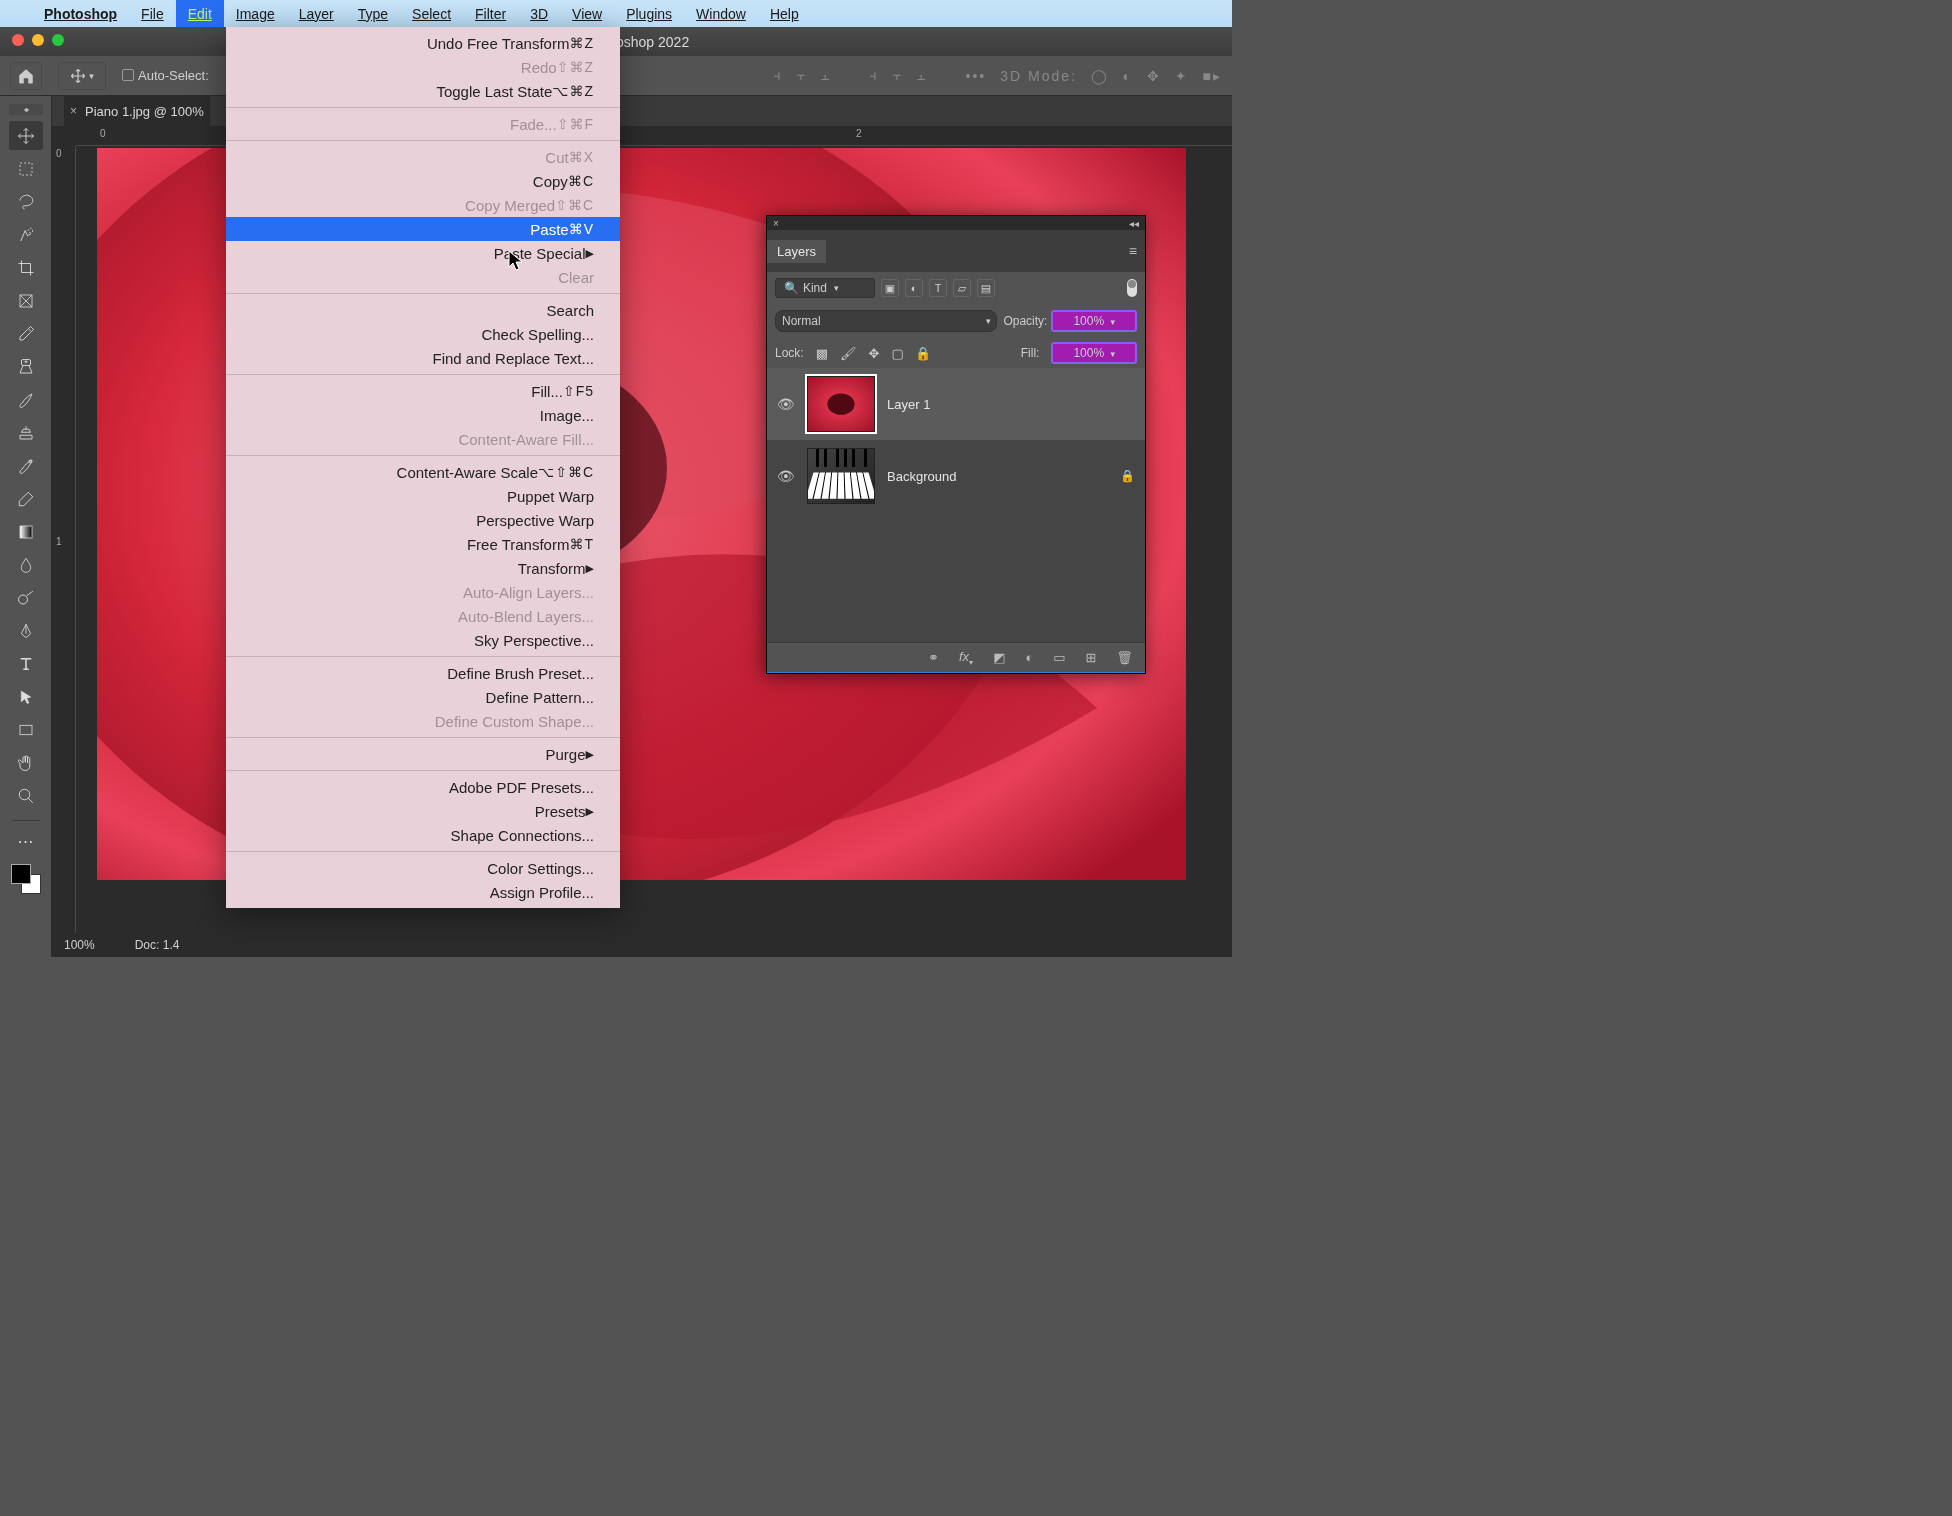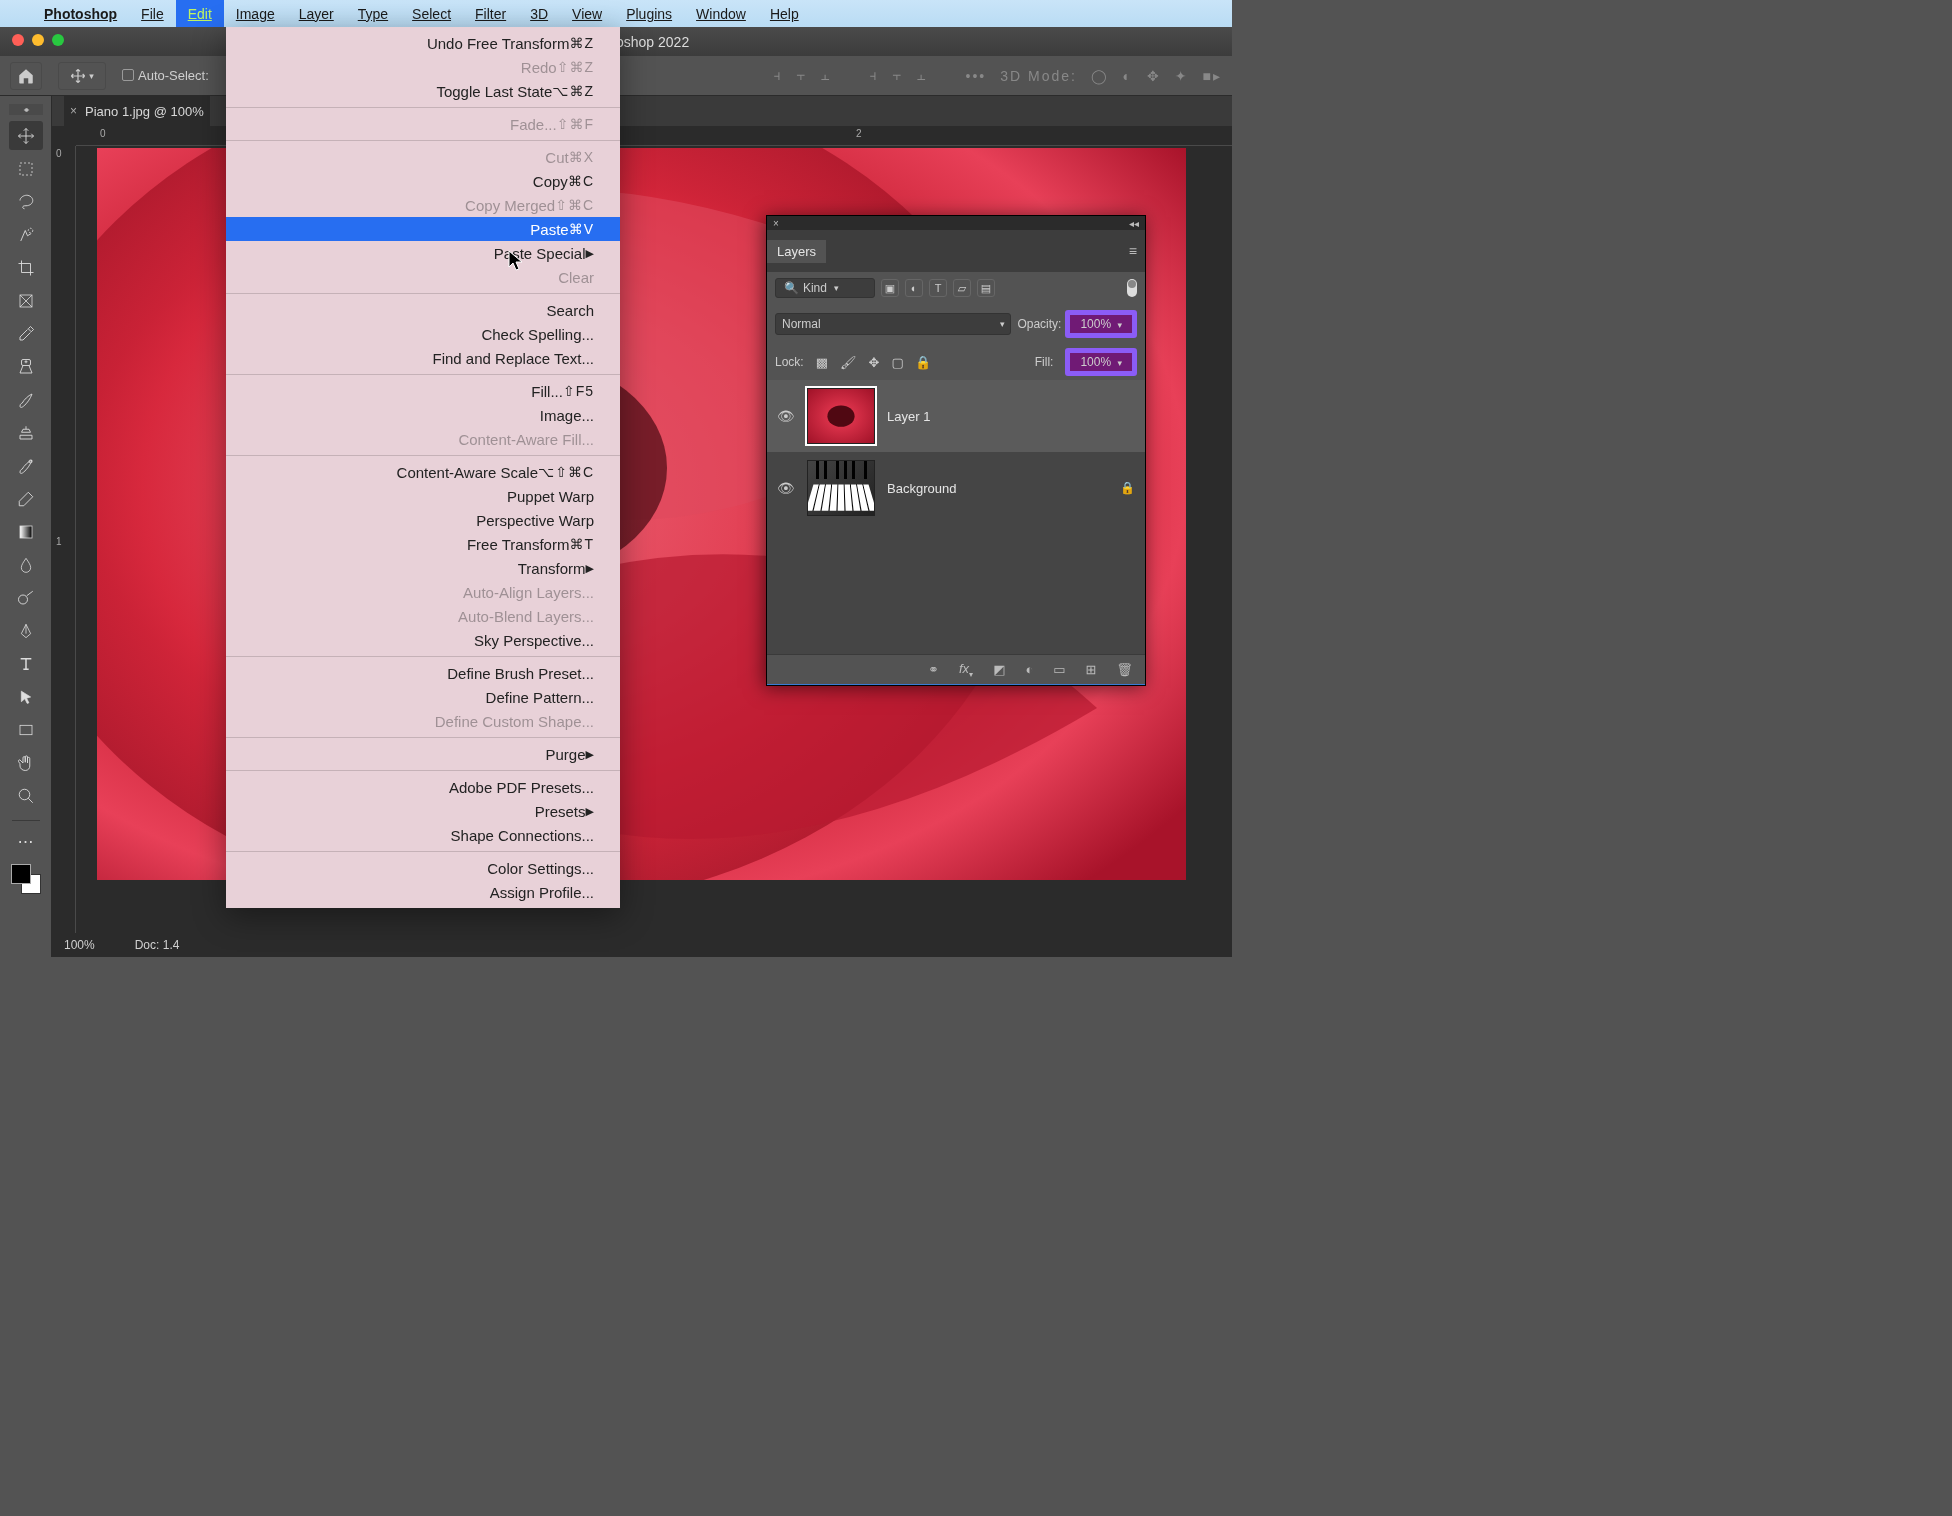--- a/index.html
+++ b/index.html
@@ -71,23 +71,23 @@
 
   
   .layers-panel { position: absolute; top: 215px; left: 766px; width: 380px; background:#535353; box-shadow: -2px 2px 18px rgba(0,0,0,0.55); z-index: 500; border:1px solid #000;}
   .panel-collapse{height:14px;background:#2b2b2b;color:#bbb;font-size:10px;display:flex;align-items:center;padding:0 6px;justify-content:space-between;}
   .panel-tab-row{height:42px;background:#3d3d3d;display:flex;align-items:center;justify-content:space-between;}
   .panel-tab{background:#535353;padding:4px 10px;color:#e5e5e5;font-size:13px;}
   .panel-menu{margin-left:auto;margin-right:8px;color:#bbb;font-size:14px;}
   .panel-row{display:flex;align-items:center;padding:6px 8px;gap:6px;color:#ccc;font-size:12px;}
   .kind-drop{display:flex;align-items:center;gap:4px;background:#3d3d3d;border:1px solid #333;border-radius:3px;padding:2px 8px;flex:0 0 100px;}
   .toggle-ic{width:18px;height:18px;border:1px solid #666;border-radius:3px;display:flex;align-items:center;justify-content:center;color:#ccc;font-size:11px;}
-  .blend-drop{background:#3d3d3d;border:1px solid #333;border-radius:3px;padding:3px 6px;flex:1;display:flex;justify-content:space-between;align-items:center;}
+  .blend-drop{background:#3d3d3d;border:1px solid #333;border-radius:8px;padding:3px 6px;flex:1;display:flex;justify-content:space-between;align-items:center;}
   .opacity-wrap{display:flex;align-items:center;gap:4px;}
-  .val-box{background:#701a75;border:5px solid #8b5cf6;border-radius:3px;padding:2px 10px;}
+  .val-box{background:#a21caf;border:2px solid #8b5cf6;border-radius:3px;padding:2px 20px;}
   .lock-row{padding:4px 8px;display:flex;align-items:center;gap:12px;color:#ccc;font-size:12px;}
   .lock-ics{display:flex;gap:12px;font-size:13px;color:#ccc;}
   .layers-list{background:#454545;}
   .layer-item{display:flex;align-items:center;padding:8px 10px;gap:12px;}
   .layer-item.selected{background:#5b5b5b;}
   .eye{width:18px;color:#ccc;font-size:14px;text-align:center;}
   .thumb{width:68px;height:56px;border:1px solid #222;background:#333;position:relative;overflow:hidden;}
   .thumb.sel{outline:2px solid #fff;}
   .layer-name{color:#e5e5e5;font-size:13px;flex:1;}
   .lock-icon{color:#ccc;font-size:12px;}

